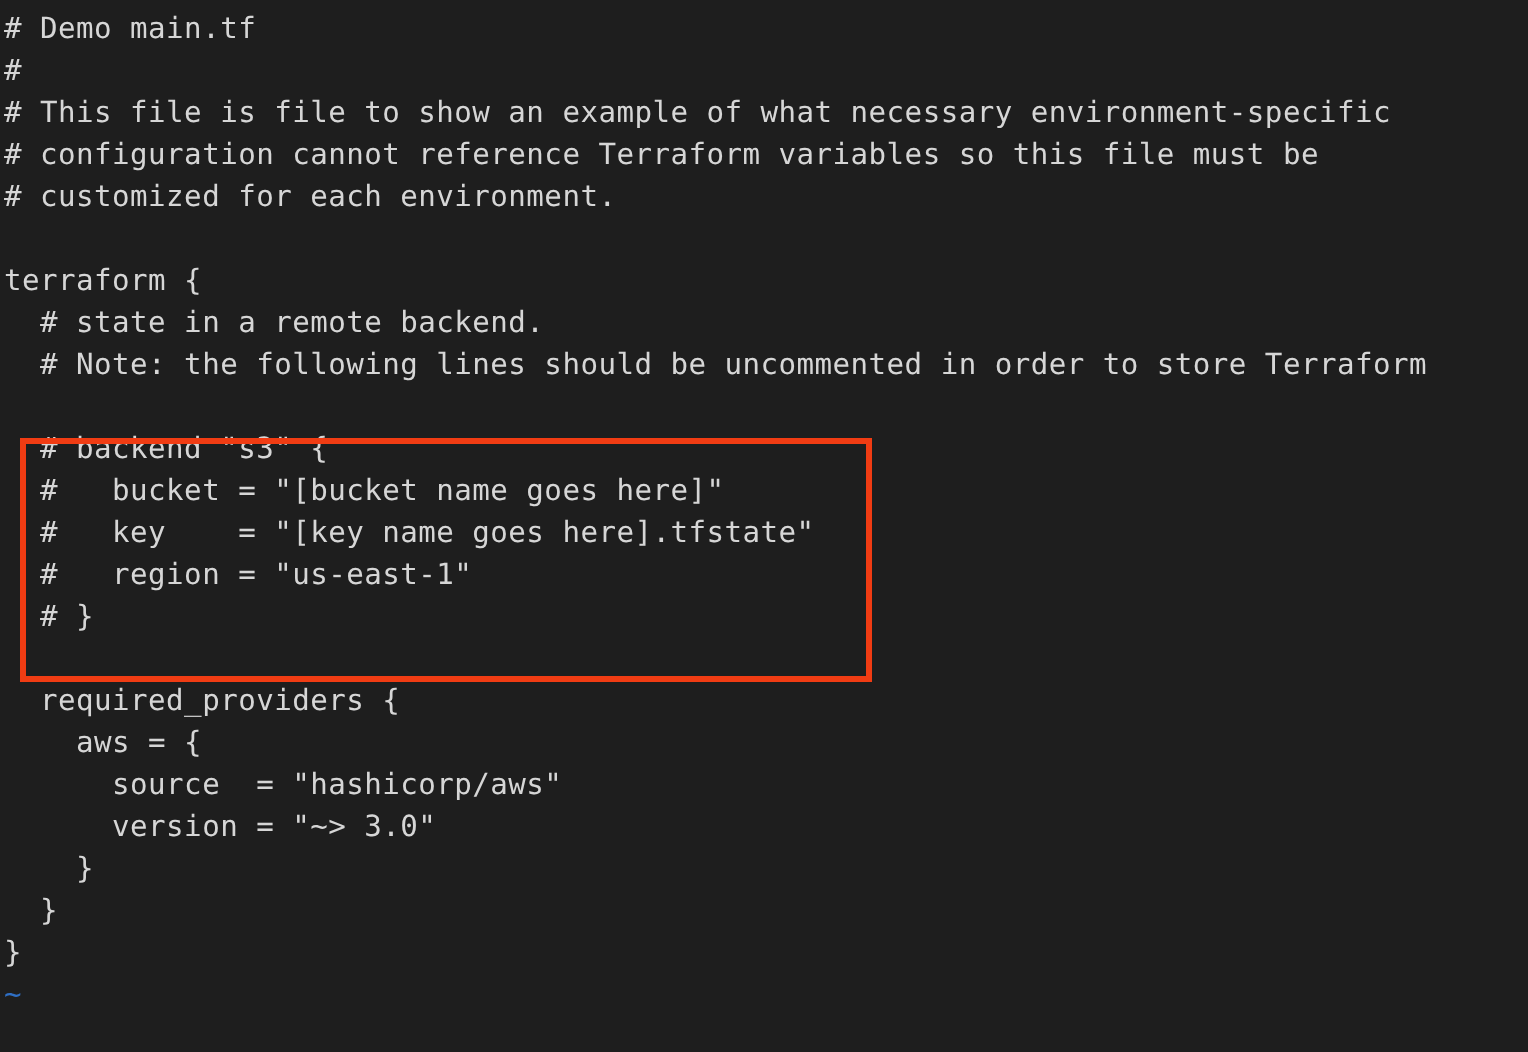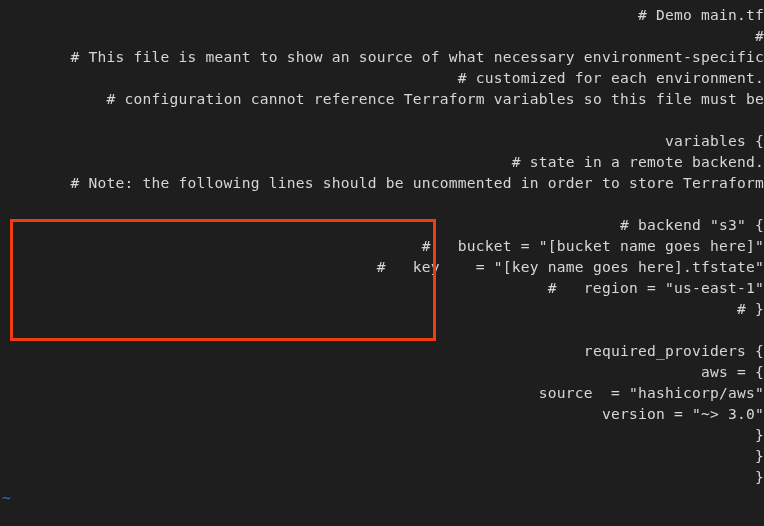--- a/index.html
+++ b/index.html
@@ -32,21 +32,20 @@
 
   .line {
     display: block;
     height: 21px;
     line-height: 21px;
     font-size: 14.6px;
     letter-spacing: 0.22px;
     color: #d6d6d6;
     white-space: pre;
     font-family: "DejaVu Sans Mono", "Liberation Mono", monospace;
-    text-align: right;
   }
 
   .line.blank {
     color: transparent;
   }
 
   .tilde-line {
     display: block;
     height: 21px;
     line-height: 21px;
@@ -70,25 +69,25 @@
   }
 </style>
 </head>
 <body>
 
 <div id="editor">
 
   <div class="code-area">
     <span class="line"># Demo main.tf</span>
     <span class="line">#</span>
-    <span class="line"># This file is meant to show an source of what necessary environment-specific</span>
+    <span class="line"># This file is file to show an example of what necessary environment-specific</span>
+    <span class="line"># configuration cannot reference Terraform variables so this file must be</span>
     <span class="line"># customized for each environment.</span>
-    <span class="line"># configuration cannot reference Terraform variables so this file must be</span>
     <span class="line blank"></span>
-    <span class="line">variables {</span>
+    <span class="line">terraform {</span>
     <span class="line">  # state in a remote backend.</span>
     <span class="line">  # Note: the following lines should be uncommented in order to store Terraform</span>
     <span class="line blank"></span>
     <span class="line">  # backend "s3" {</span>
     <span class="line">  #   bucket = "[bucket name goes here]"</span>
     <span class="line">  #   key    = "[key name goes here].tfstate"</span>
     <span class="line">  #   region = "us-east-1"</span>
     <span class="line">  # }</span>
     <span class="line blank"></span>
     <span class="line">  required_providers {</span>

